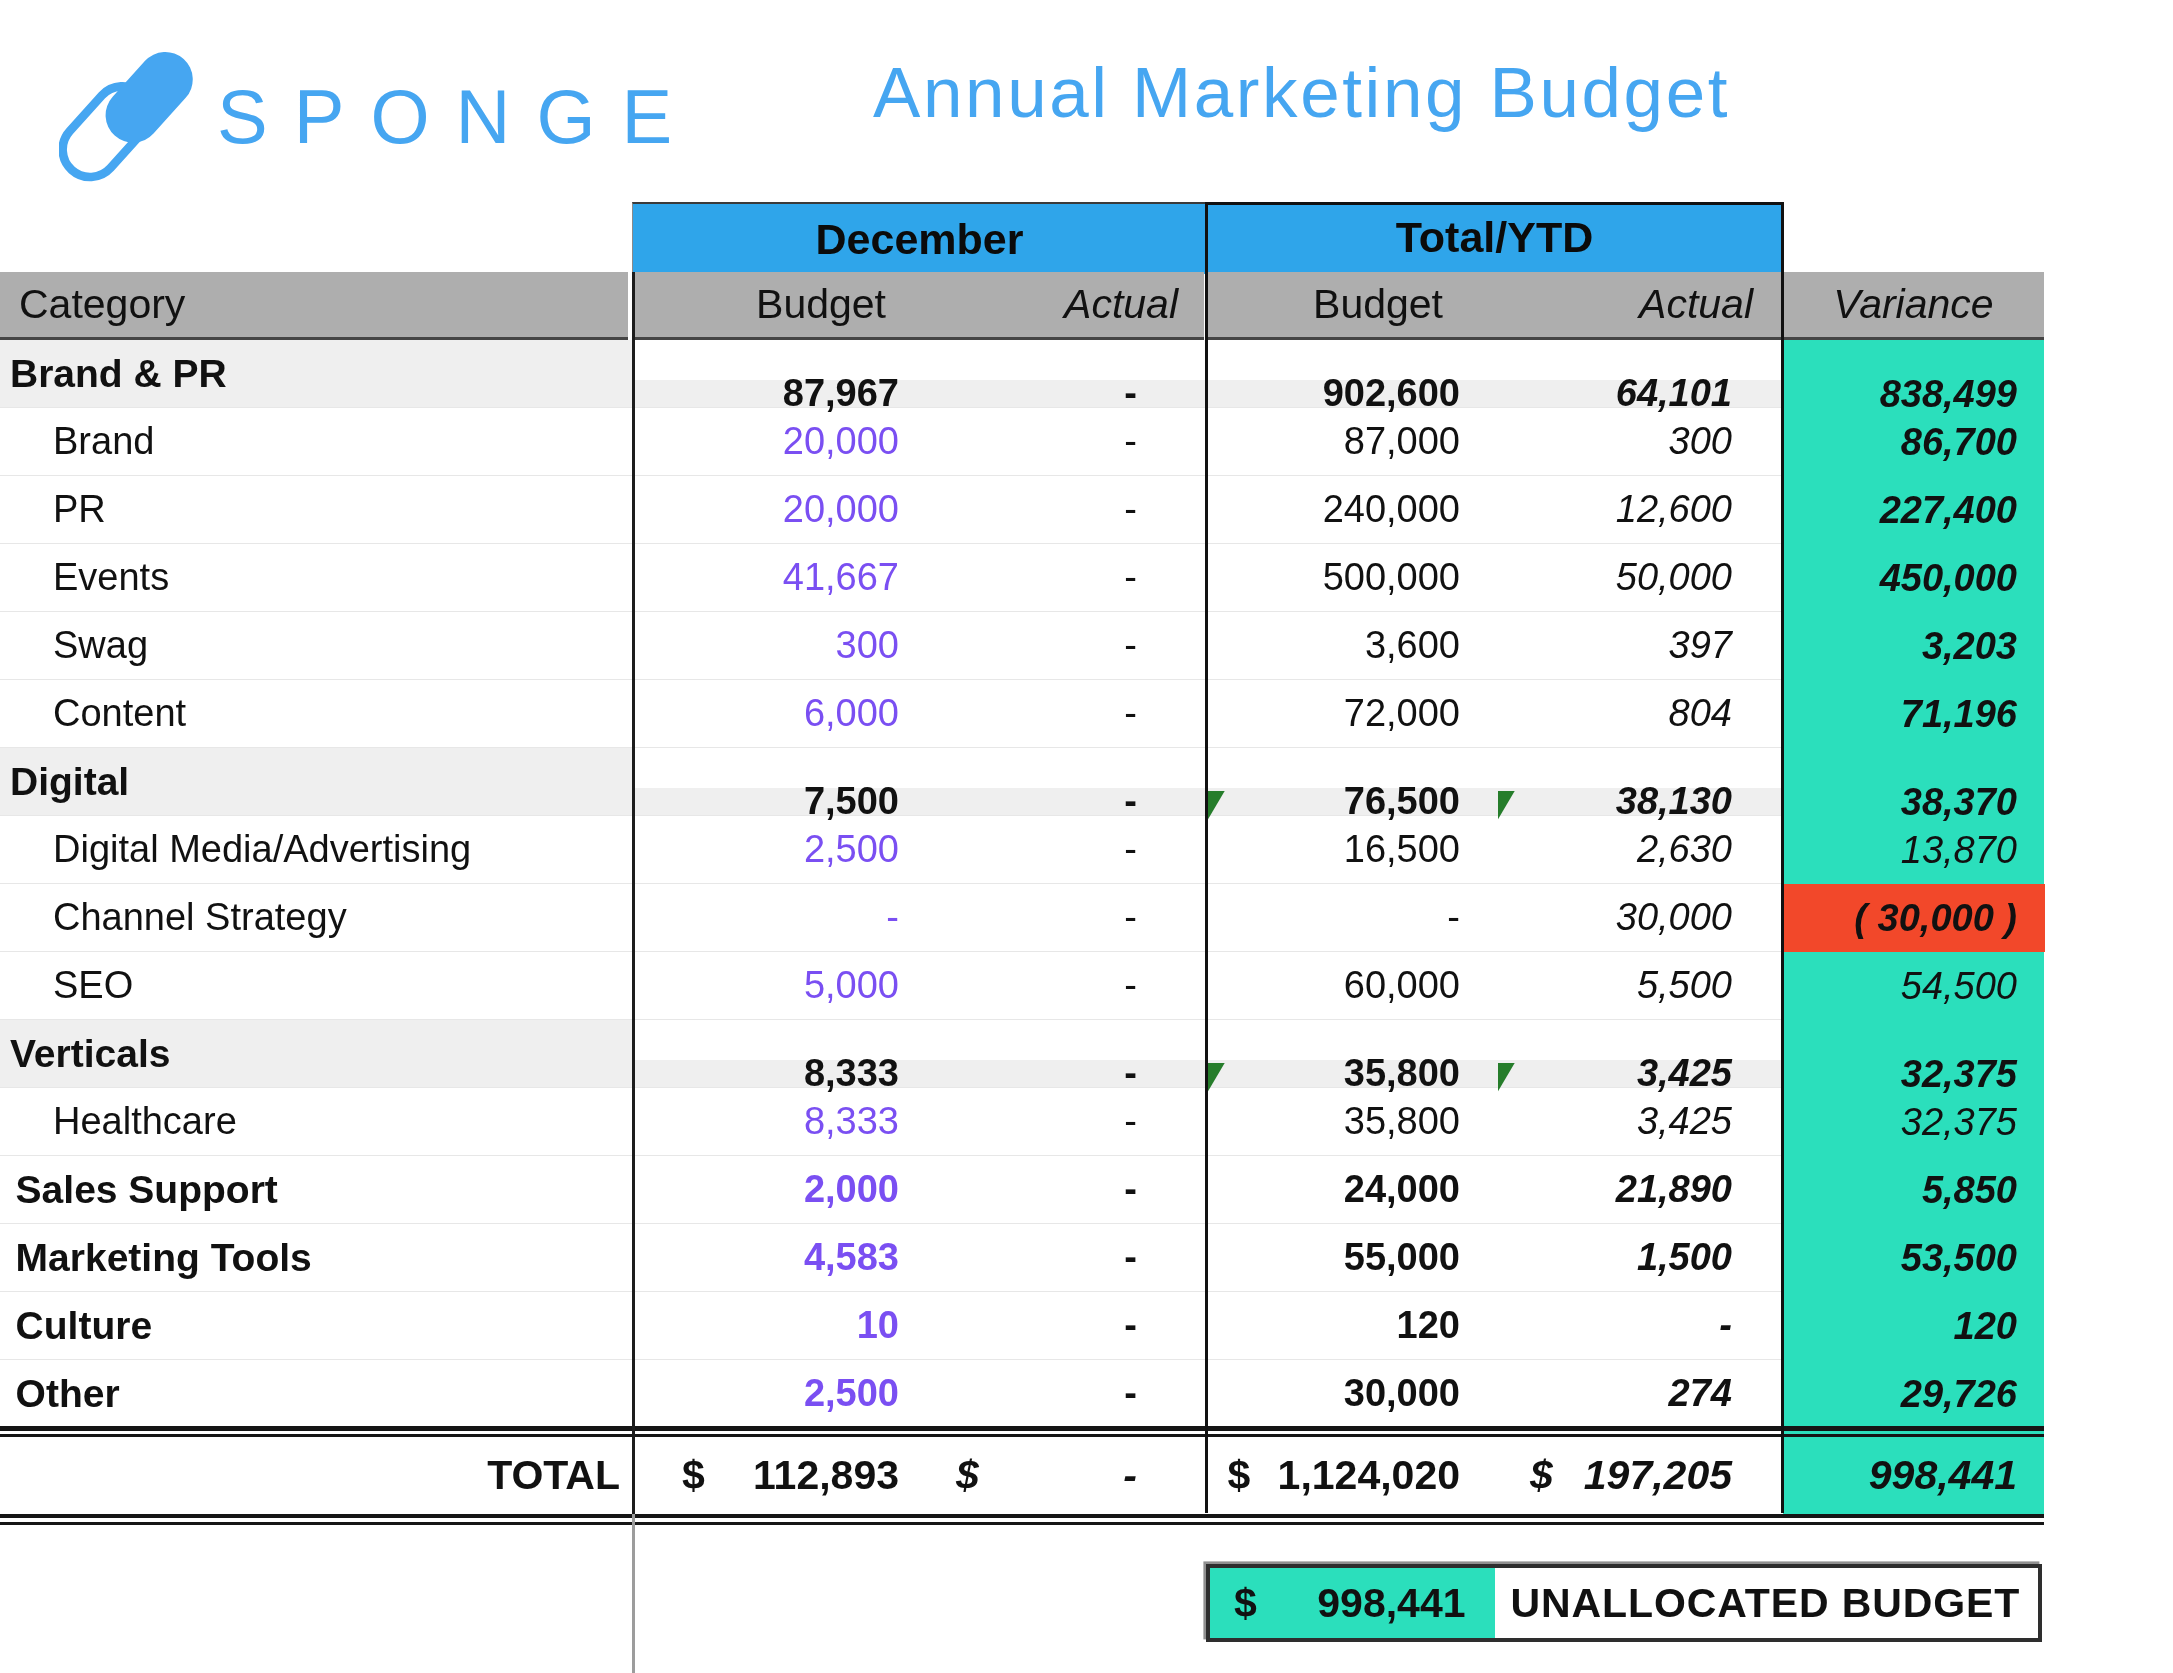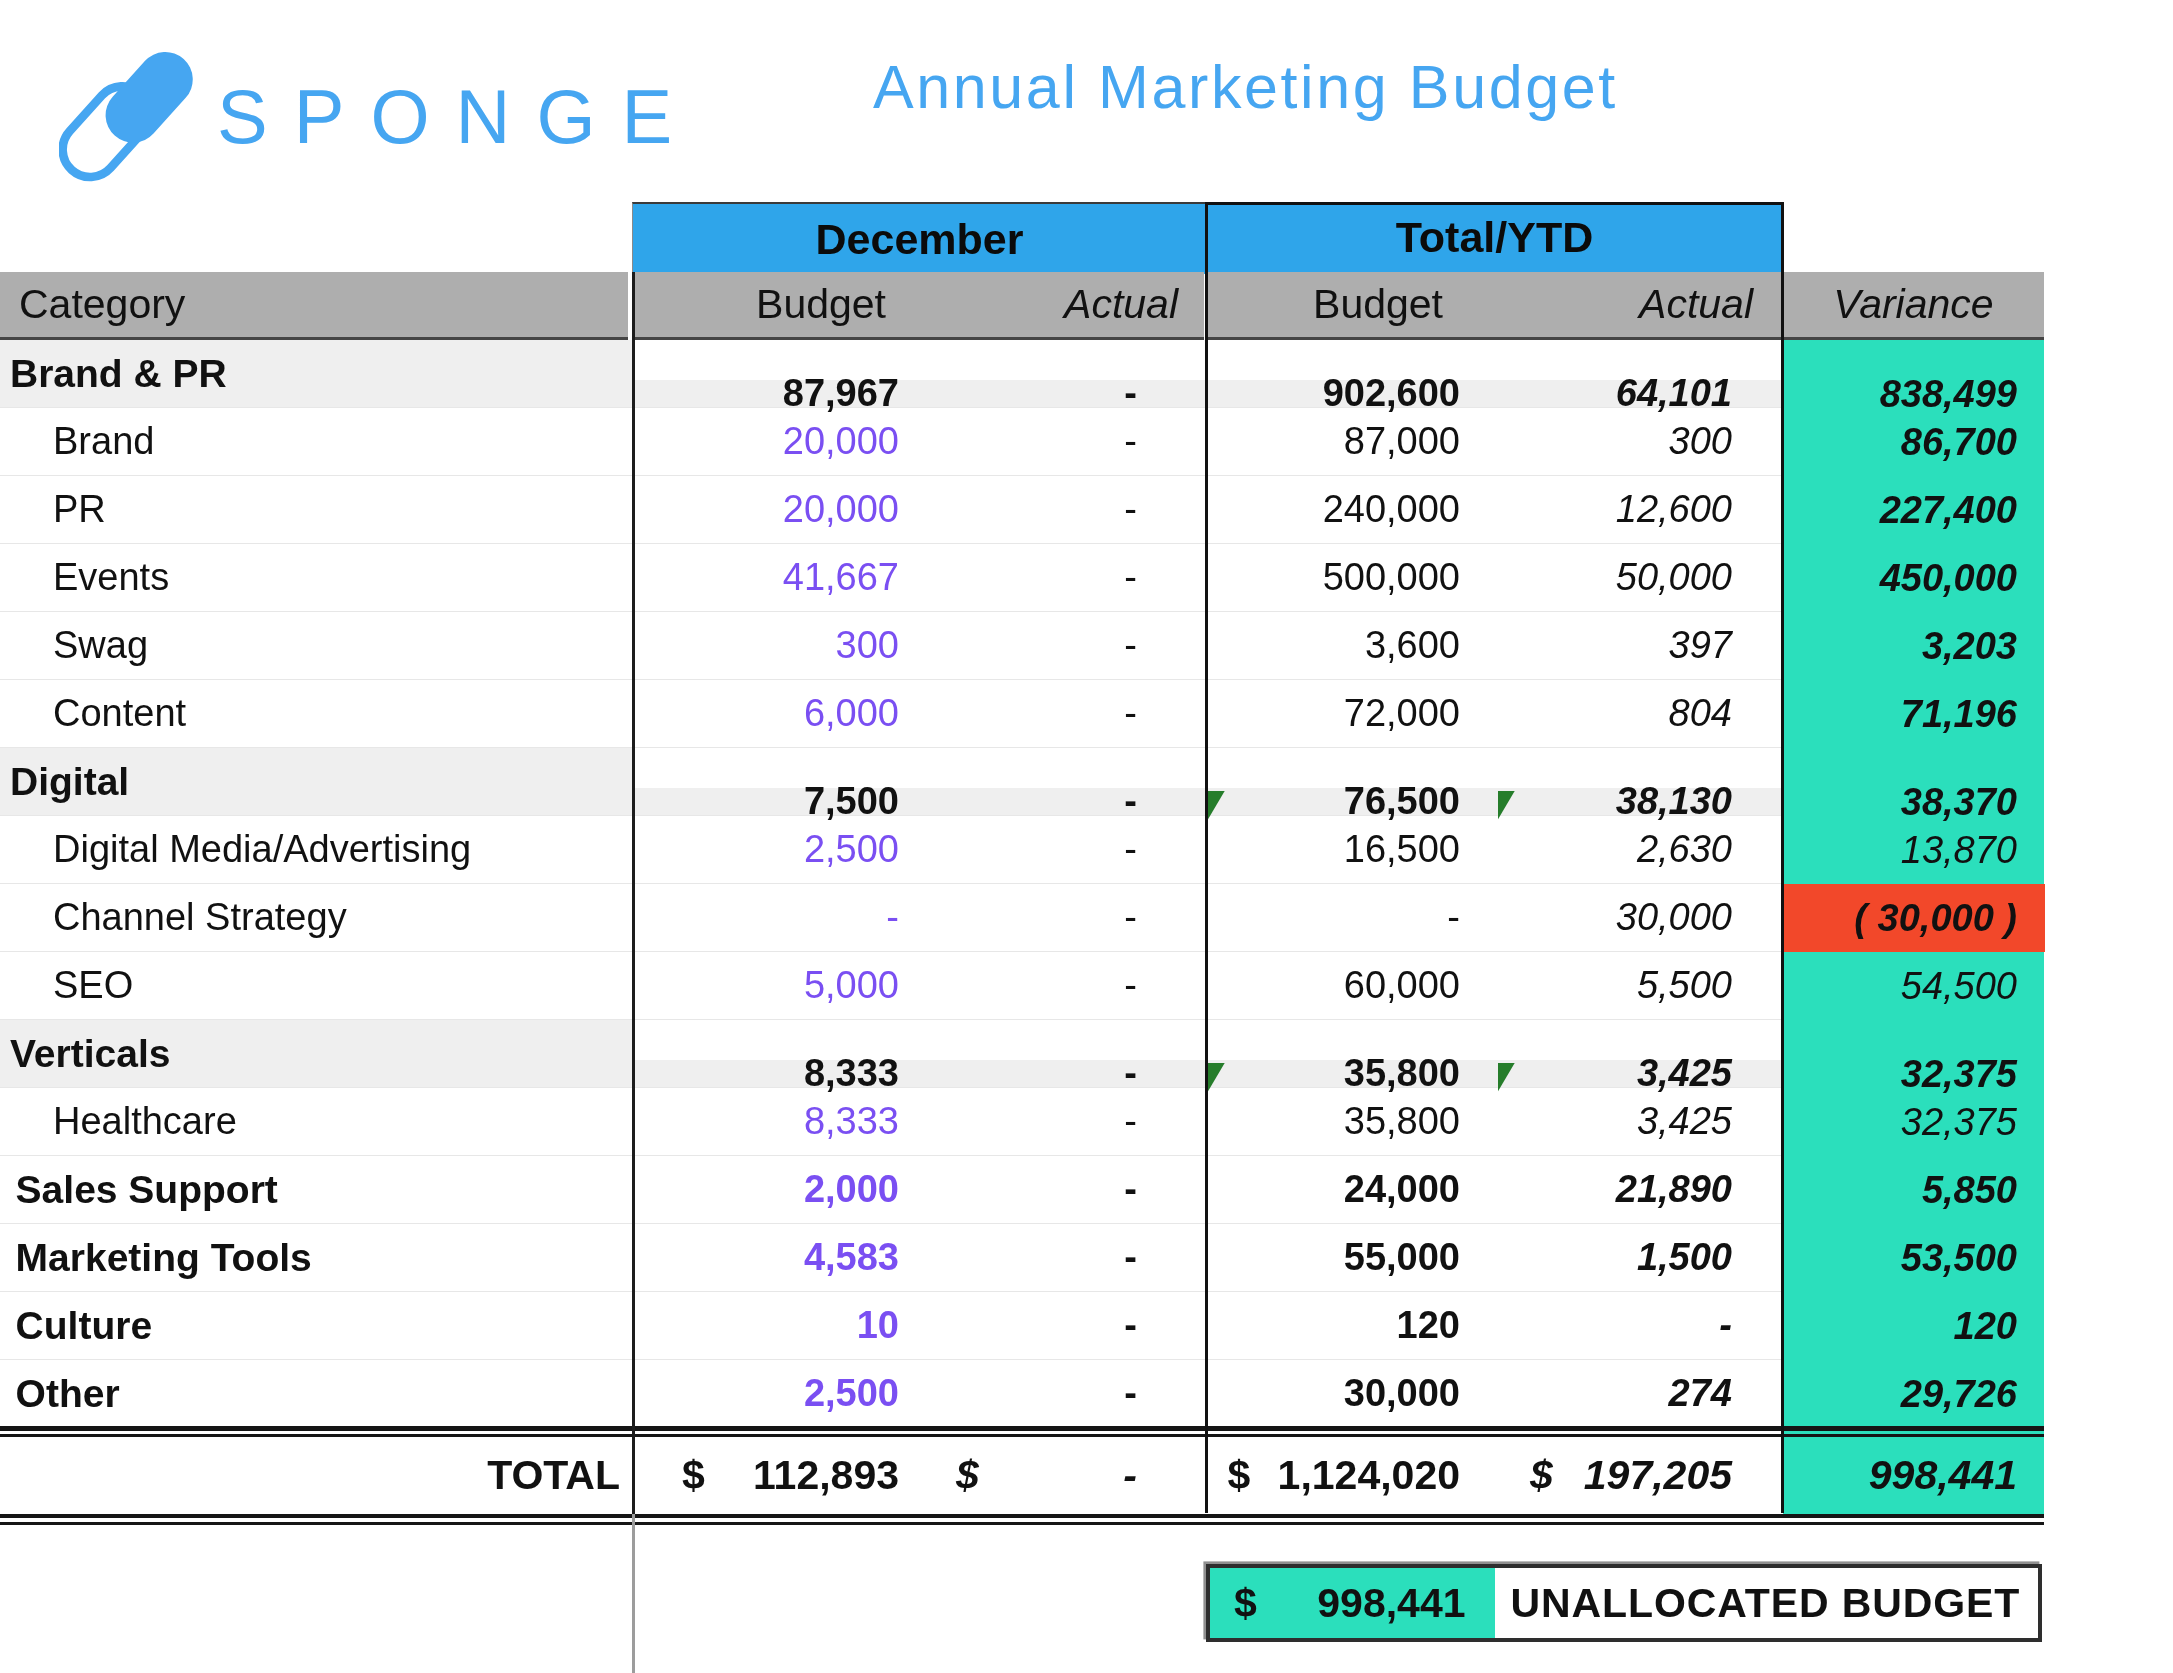--- a/index.html
+++ b/index.html
@@ -2,21 +2,21 @@
 <html style="--blue: #2fa5ea; --logo_blue: #46a6f1; --teal: #2bdfbc; --red: #f2482a; --purple: #7a4ff2; --gray_header: #aeaeae; --group_row_bg: #efefef; --flag_green: #267d2b;font-size:14px"><head>
 <meta charset="utf-8">
 <style>
   html,body{margin:0;padding:0;background:#ffffff;}
   body{font-family:"Liberation Sans","DejaVu Sans",sans-serif;color:#111;}
   .sheet{position:relative;width:2174px;height:1674px;background:#fff;overflow:hidden;}
 
   
   .logo{position:absolute;left:59px;top:45px;display:flex;align-items:center;gap:12px;}
   .logo-text{font-size:76px;font-weight:400;letter-spacing:26px;color:var(--logo_blue,#46a6f1);}
-  .title{position:absolute;left:873px;top:52px;font-size:61px;font-weight:400;letter-spacing:2.6px;color:var(--logo_blue,#46a6f1);}
+  .title{position:absolute;left:873px;top:52px;font-size:71px;font-weight:400;letter-spacing:2.6px;color:var(--logo_blue,#46a6f1);}
 
   
   .band{position:absolute;top:202px;height:70px;background:var(--blue,#2fa5ea);
         display:flex;align-items:center;justify-content:center;
         font-size:43px;font-weight:bold;color:#0b0b0b;}
   .band-dec{left:632px;width:573px;border-top:2.6px solid #3a3a3a;border-left:1.7px solid #8a8a8a;}
   .band-ytd{left:1205px;width:579px;}
 
   
   .ghead{position:absolute;top:272px;height:68px;background:var(--gray_header,#aeaeae);

